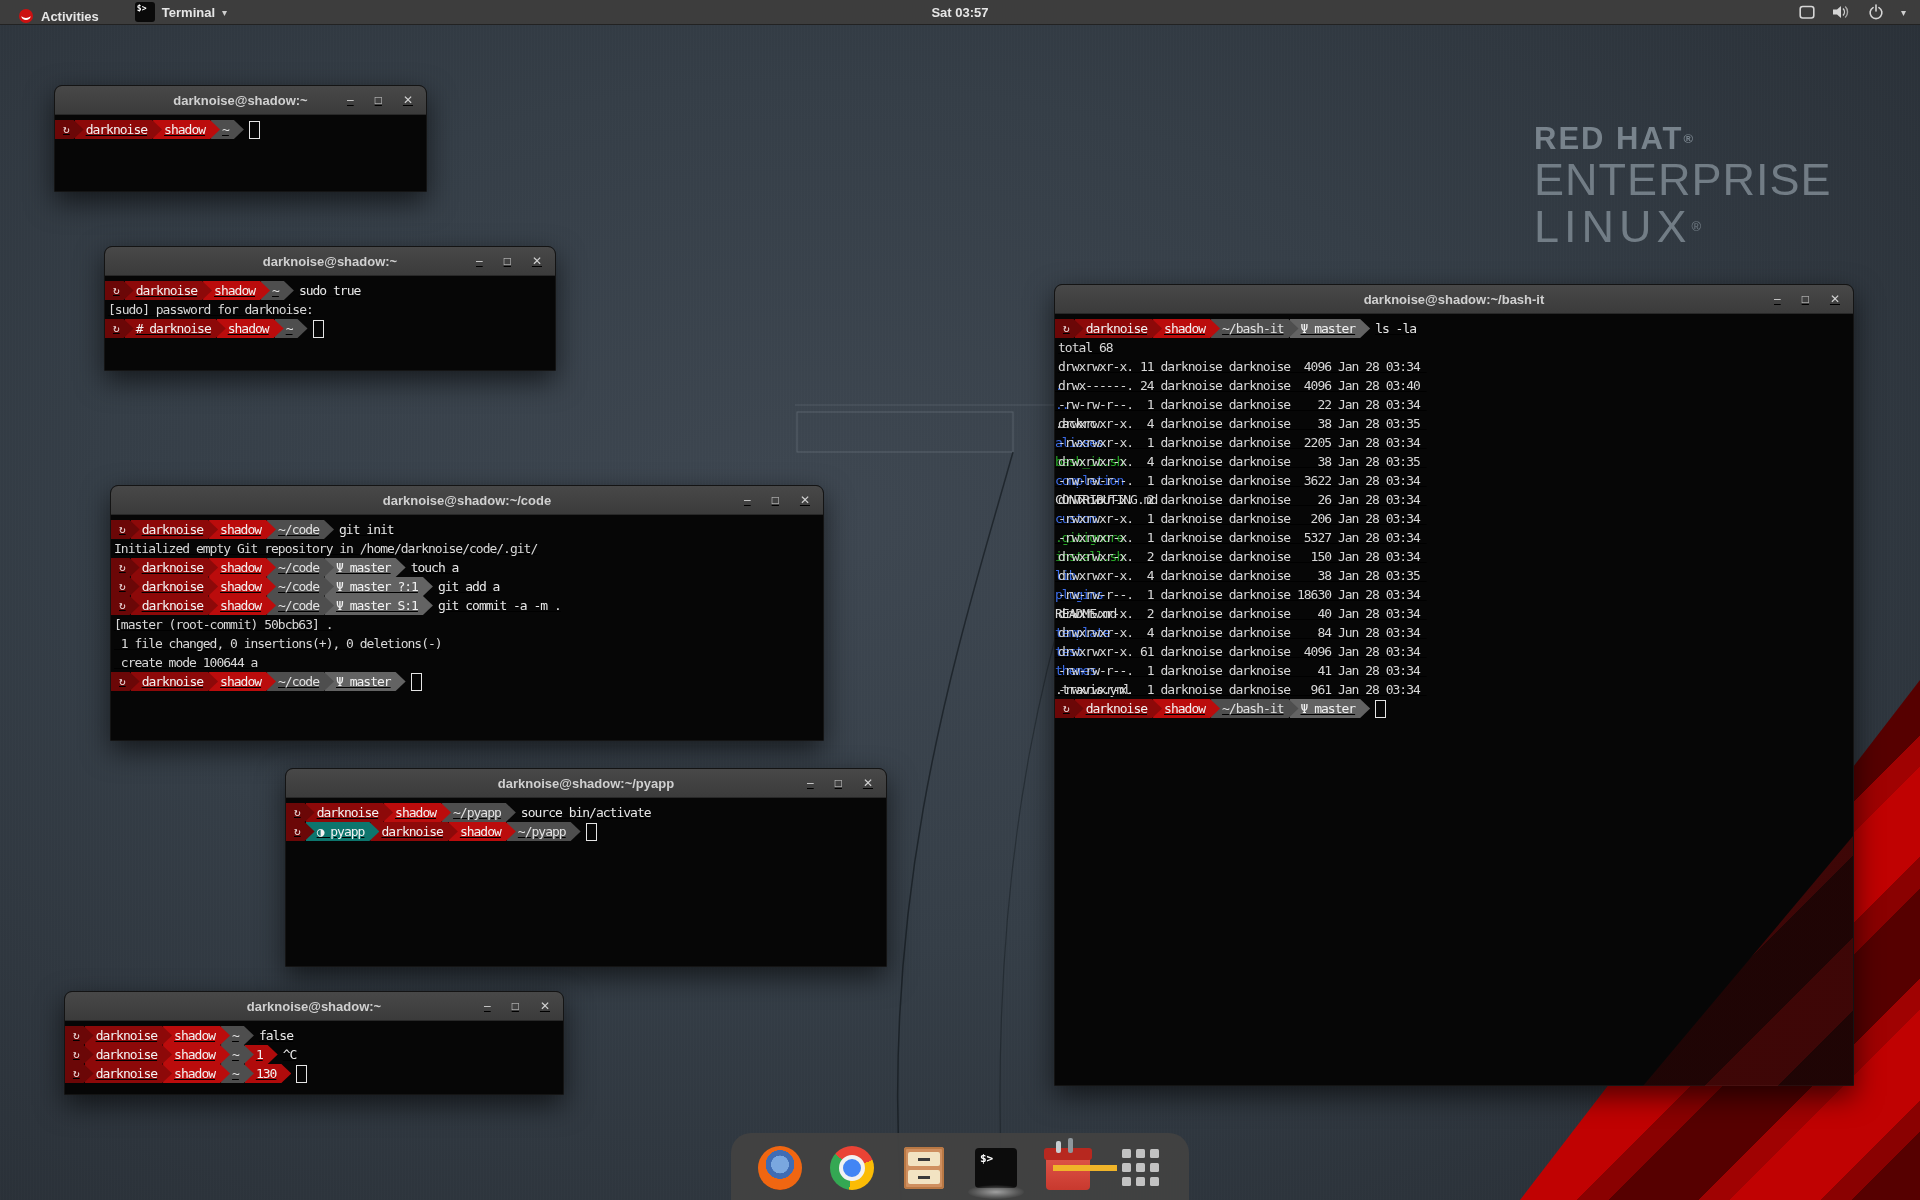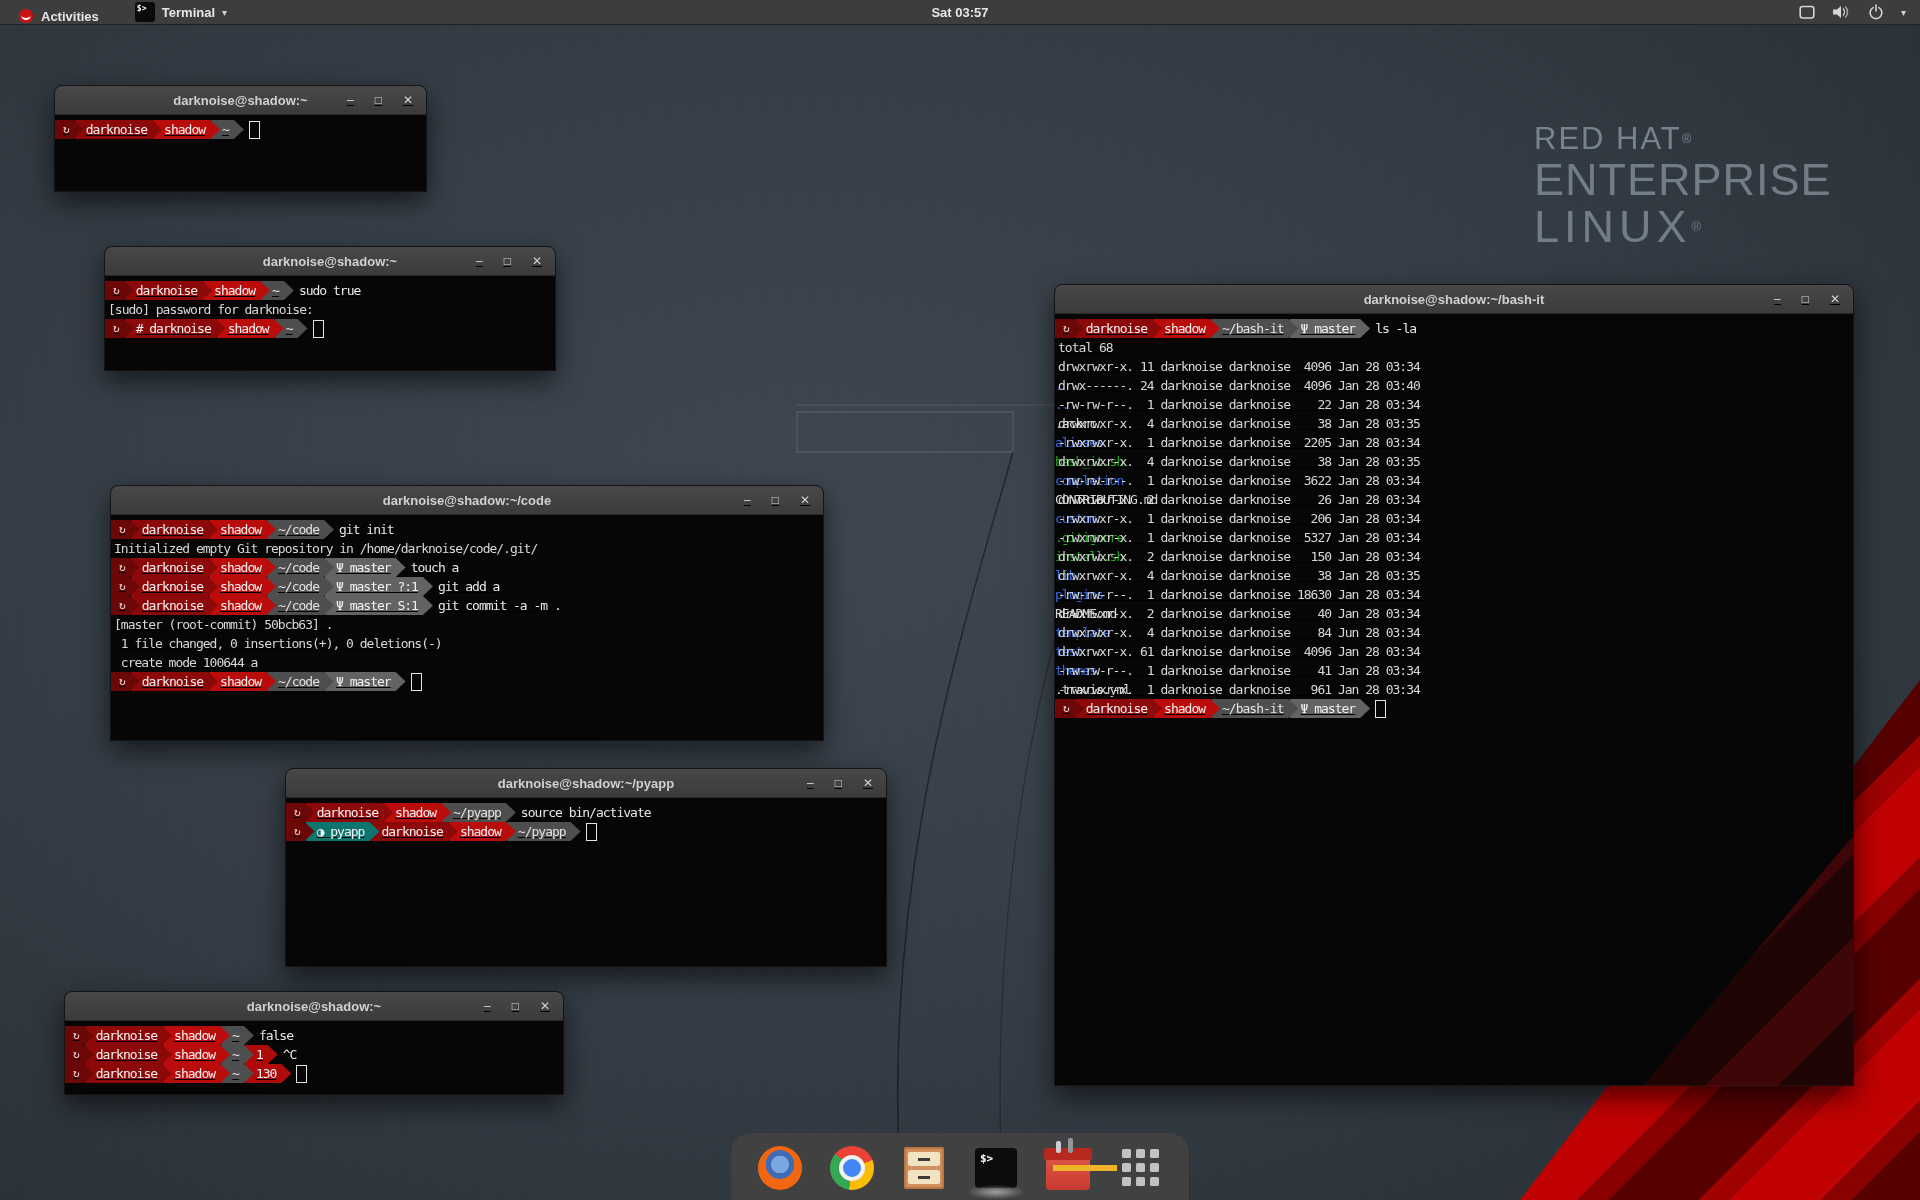--- a/index.html
+++ b/index.html
@@ -38,21 +38,21 @@
     width:20px;height:20px;background:#0a0a0a;border-radius:3px;color:#fff;
     font-family:"DejaVu Sans Mono",monospace;font-size:8px;font-weight:bold;
     display:flex;align-items:flex-start;justify-content:flex-start;padding:2px 0 0 2px;box-sizing:border-box;
   }
   .tb-caret{font-size:10px;color:#cfcfcf;}
   .tb-clock{position:absolute;left:50%;transform:translateX(-50%);font-weight:bold;}
   .tb-right{margin-left:auto;display:flex;align-items:center;gap:17px;padding-right:14px;}
   .tb-iconbtn{display:flex;align-items:center;cursor:pointer;}
   
   .branding{position:absolute;left:1534px;top:98px;z-index:2;color:#7e8era;color:#7f8a93;opacity:.92;}
-  .brand-l1{font-size:31px;font-weight:normal;letter-spacing:2px;line-height:34px;}
+  .brand-l1{font-size:31px;font-weight:bold;letter-spacing:2px;line-height:34px;}
   .brand-l2{font-size:45px;letter-spacing:1px;line-height:47px;color:#78838c;}
   .brand-l3{font-size:45px;letter-spacing:5px;line-height:47px;color:#78838c;}
   .brand-sup{font-size:13px;vertical-align:top;}
   
   .term-window{
     position:absolute;z-index:5;background:#060606;border:1px solid #141414;
     box-shadow:0 10px 28px rgba(0,0,0,0.6);border-radius:8px 8px 1px 1px;box-sizing:border-box;text-decoration:underline;
   }
   .term-titlebar{
     height:28px;background:linear-gradient(#484848,#3b3b3b);

